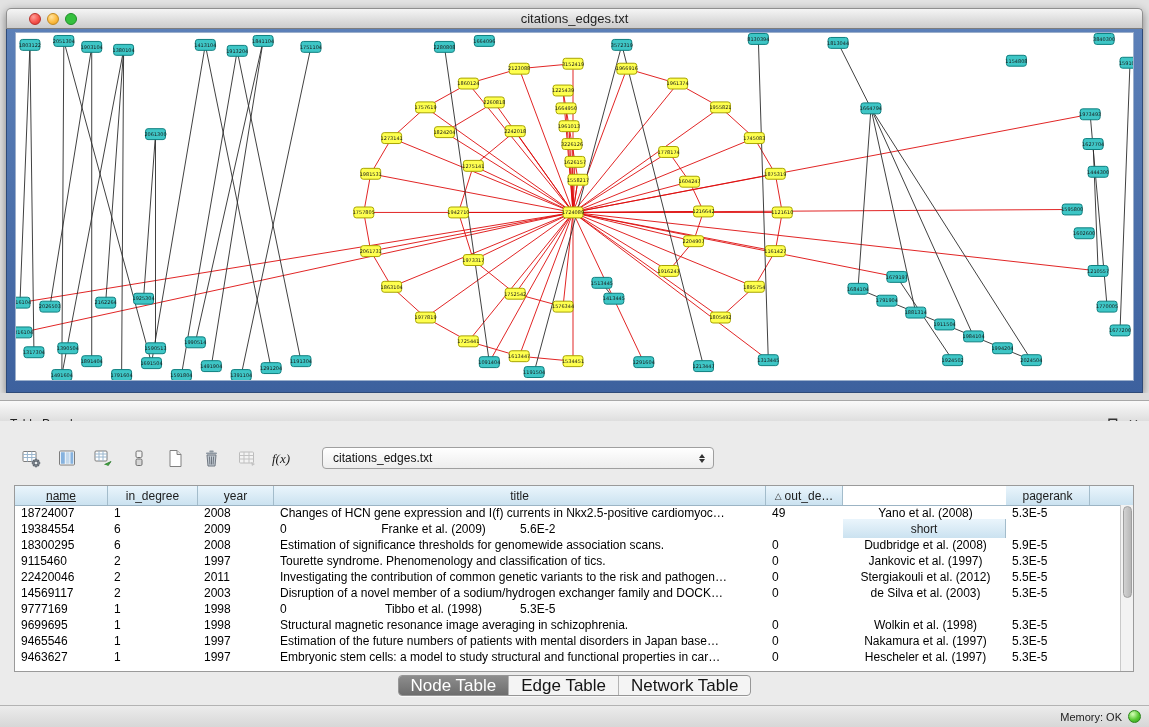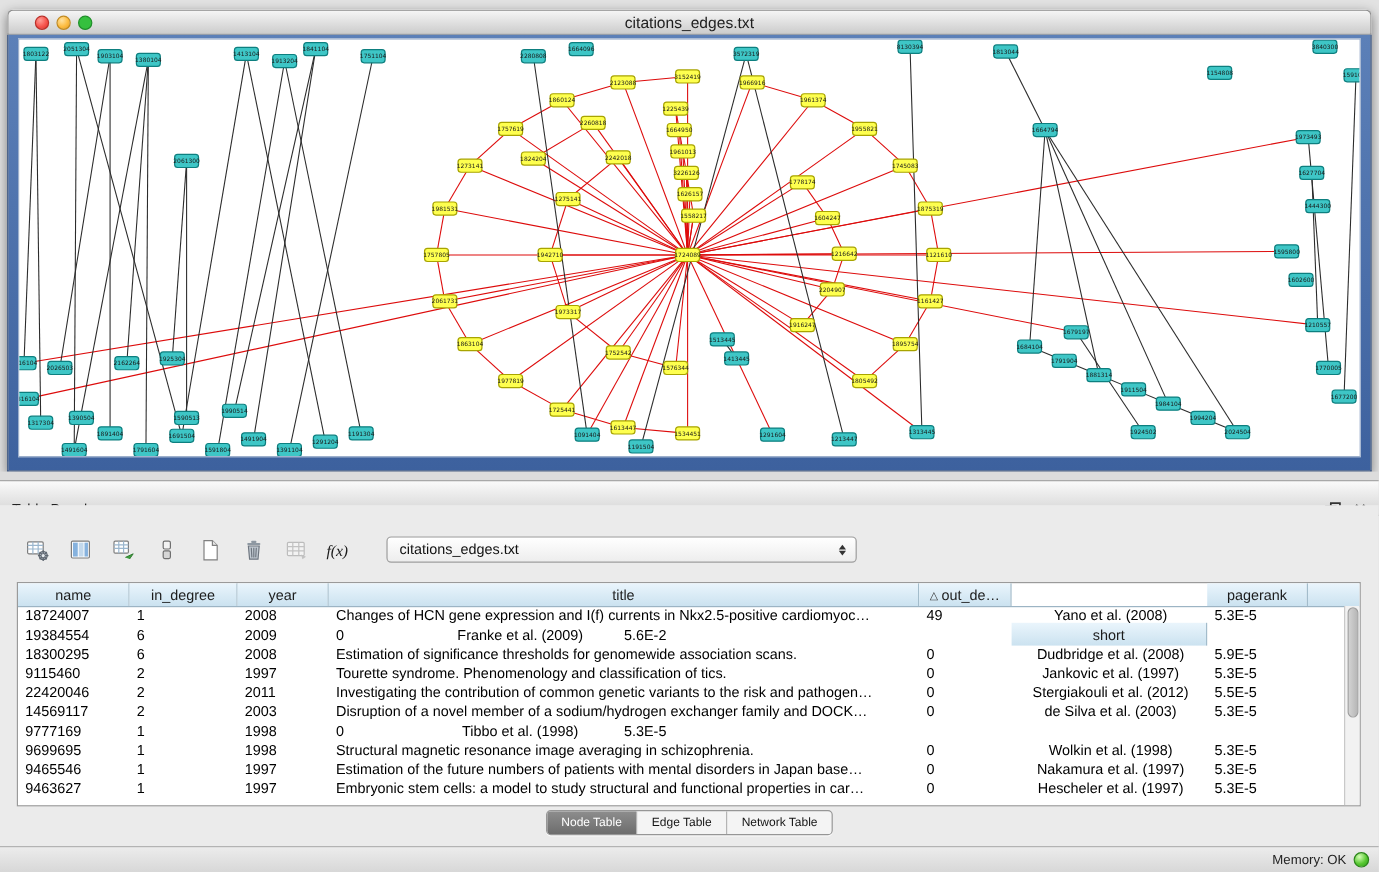--- a/index.html
+++ b/index.html
@@ -60,21 +60,21 @@
   .hcell .sort{font-size:9px;color:#333;margin-right:3px;}
   .tbody{position:absolute;left:0;top:19px;right:13px;bottom:0;overflow:hidden;}
   .trow{display:flex;height:16px;line-height:16px;font-size:12px;color:#000;}
   .tcell{box-sizing:border-box;padding:0 4px 0 6px;white-space:nowrap;overflow:hidden;text-overflow:ellipsis;}
   .tcell.center{text-align:center;}
   .vscroll{position:absolute;top:19px;right:0;bottom:0;width:13px;background:#f2f2f2;border-left:1px solid #c9c9c9;box-sizing:border-box;}
   .vscroll .thumb{margin:1px auto 0;width:9px;height:92px;border-radius:5px;background:linear-gradient(90deg,#d2d2d2,#b7b7b7);border:1px solid #9e9e9e;box-sizing:border-box;}
   
   .tabs-wrap{position:absolute;left:0;top:254px;width:1149px;display:flex;justify-content:center;}
   .tabs{display:inline-flex;height:19px;border:1px solid #969696;border-radius:4px;overflow:hidden;background:#f4f4f4;box-shadow:0 1px 0 rgba(255,255,255,.7);}
-  .tab{padding:0 12px;font-size:10px;line-height:19px;color:#141414;border-left:1px solid #b4b4b4;}
+  .tab{padding:0 12px;font-size:17px;line-height:19px;color:#141414;border-left:1px solid #b4b4b4;}
   .tab:first-child{border-left:none;}
   .tab.sel{background:linear-gradient(#8d8d8d,#6d6d6d);color:#fff;}
   
   .statusbar{position:absolute;left:0;top:705px;width:1149px;height:22px;box-sizing:border-box;
     background:linear-gradient(#ececec,#d7d7d7);border-top:1px solid #b3b3b3;
     display:flex;align-items:center;justify-content:flex-end;gap:6px;padding-right:8px;
     font-size:11px;color:#222;}
   .memdot{width:13px;height:13px;border-radius:50%;
     background:radial-gradient(circle at 35% 28%,#d6ffb8,#58c832 55%,#2f9a1d);border:1px solid #2b851a;box-sizing:border-box;}
 </style>
@@ -715,21 +715,21 @@
       <span class="lbl">citations_edges.txt</span>
       <span class="stepper">
           <i class="up"></i>
           <i class="dn"></i>
         </span>
     </div>
   </div>
 
   <div class="table">
     <div class="thead">
-        <div class="hcell" style="width: 93px;">
+        <div class="hcell" style="width: 93px; text-decoration: underline;">
           <span>name</span>
         </div>
         <div class="hcell" style="width: 90px;">
           <span>in_degree</span>
         </div>
         <div class="hcell" style="width: 76px;">
           <span>year</span>
         </div>
         <div class="hcell" style="width: 492px;">
           <span>title</span>

